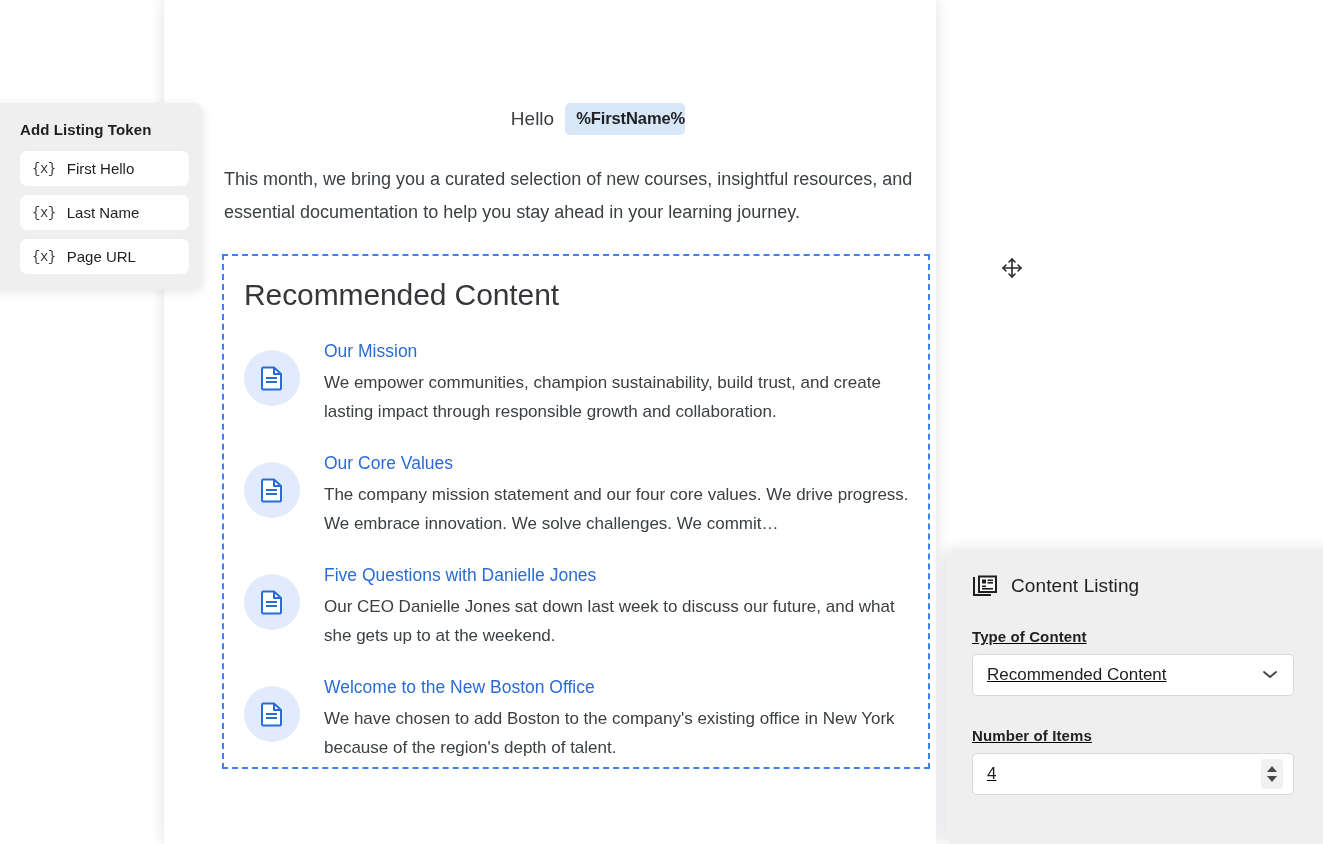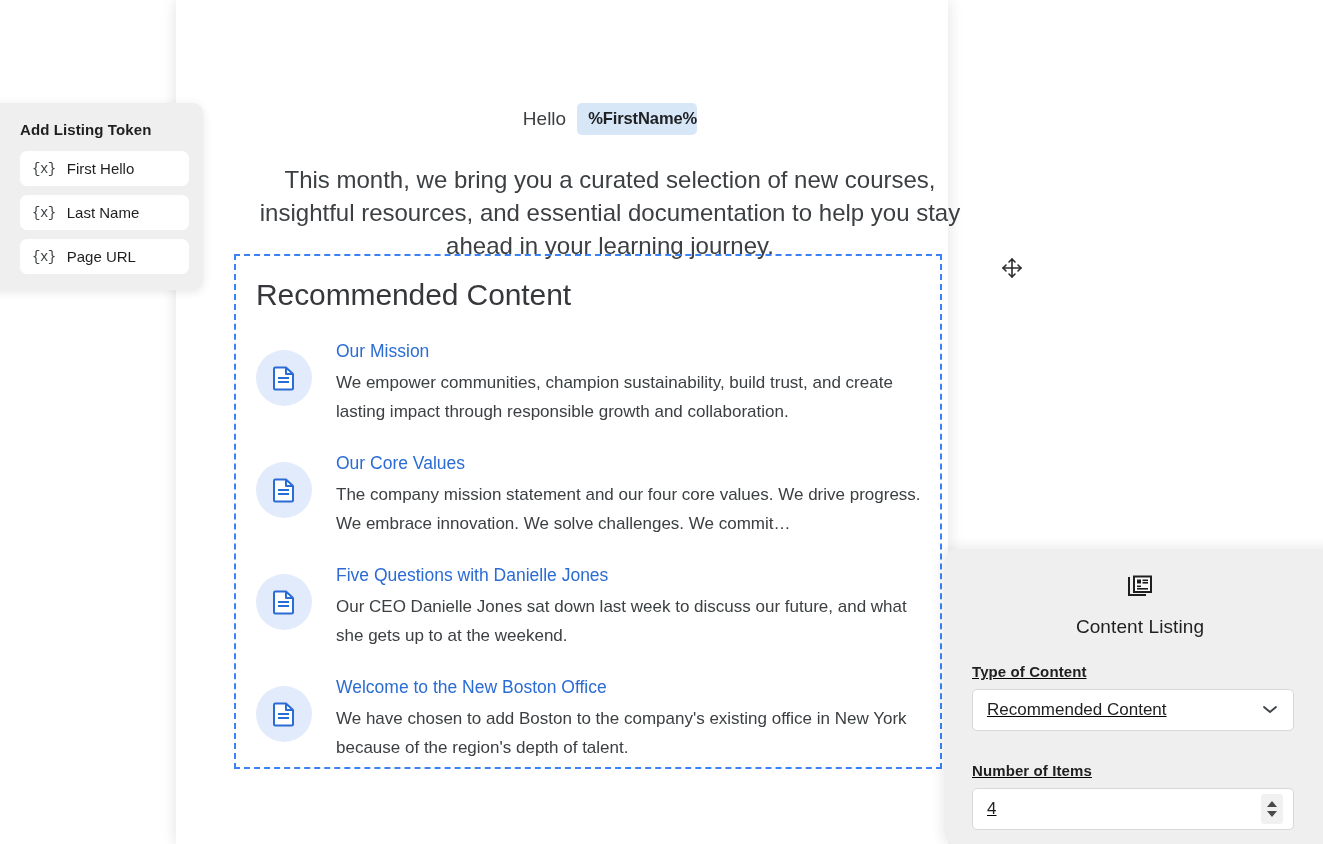--- a/index.html
+++ b/index.html
@@ -15,21 +15,21 @@
   #root {
     position: relative;
     width: 1323px;
     height: 844px;
     background: #ffffff;
   }
 
   
   #email-canvas {
     position: absolute;
-    left: 176px;
+    left: 164px;
     top: 0;
     width: 772px;
     height: 844px;
     background: #ffffff;
     box-shadow: 0 0 14px rgba(15, 23, 42, 0.13);
   }
 
   
   #greeting-row {
     position: absolute;
@@ -56,22 +56,21 @@
     border-radius: 5px;
     letter-spacing: -0.1px;
   }
 
   
   #intro-paragraph {
     position: absolute;
     left: 60px;
     top: 163px;
     width: 748px;
-    text-align: center;
-    font-size: 24px;
+    font-size: 18px;
     line-height: 33px;
     color: #3c4043;
   }
 
   
   #content-block {
     position: absolute;
     left: 58px;
     top: 254px;
     width: 708px;
@@ -188,24 +187,23 @@
     top: 549px;
     width: 390px;
     height: 296px;
     background: #efefef;
     border-radius: 10px 0 0 10px;
     padding: 26px 28px 0 26px;
     box-shadow: -2px 0 14px rgba(15, 23, 42, 0.12);
   }
   #panel-header {
     display: flex;
-    align-items: center;
+    align-items: flex-start;
     gap: 13px;
     margin-bottom: 25px;
-    flex-direction: column;
   }
   #panel-header-title {
     font-size: 19px;
     color: #1f1f1f;
     letter-spacing: 0.1px;
   }
   .field-label {
     font-size: 15px;
     font-weight: bold;
     color: #1f1f1f;

